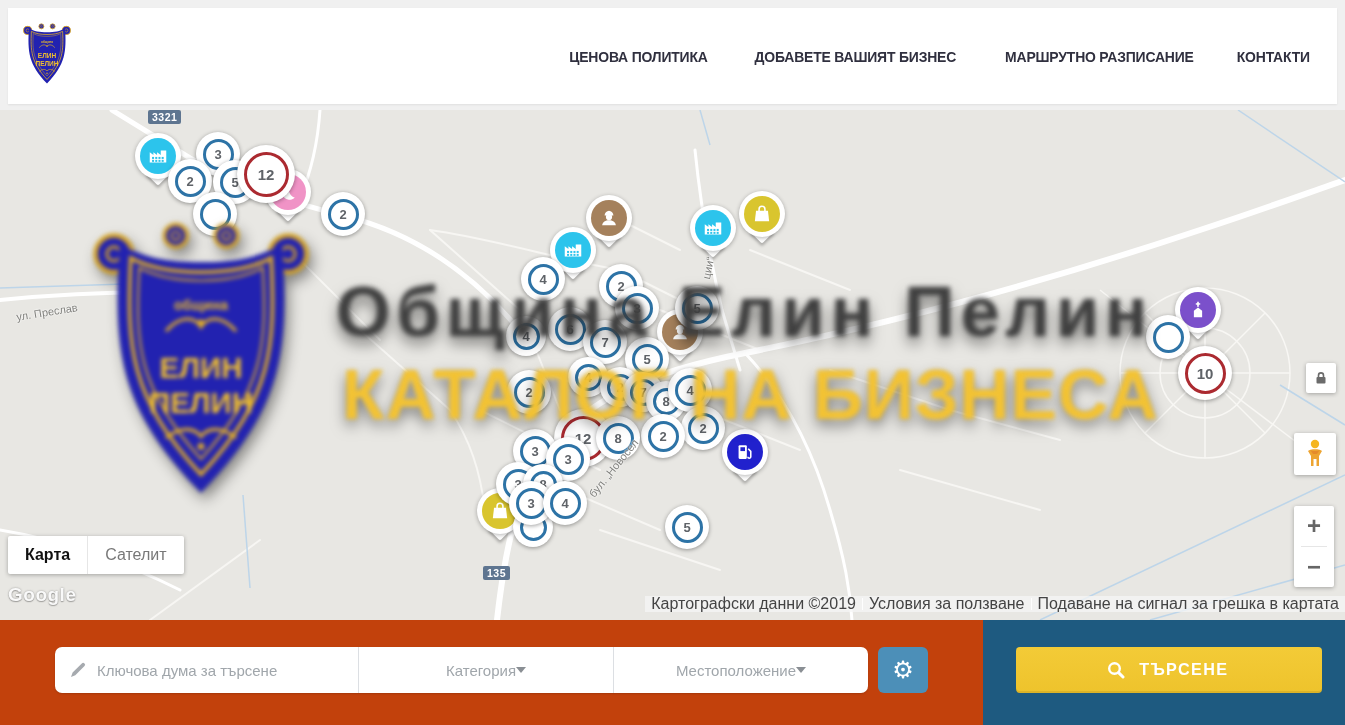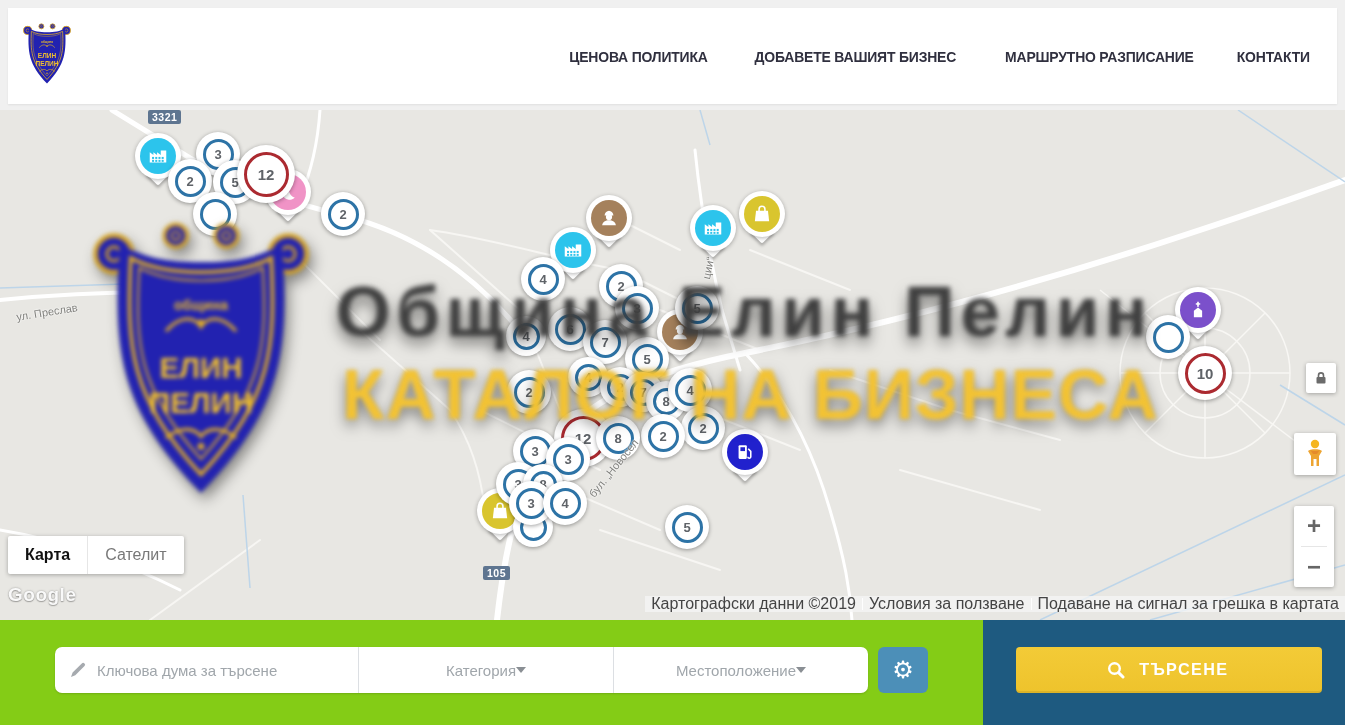--- a/index.html
+++ b/index.html
@@ -52,21 +52,21 @@
   .attribution .sep { width:1px; height:12px; background:rgba(255,255,255,.9); padding:0; }
   .attr-link { cursor:pointer; }
   .ctl-btn { position:absolute; background:#fff; border-radius:2px; box-shadow:0 1px 4px rgba(0,0,0,.3); display:flex; align-items:center; justify-content:center; cursor:pointer; }
   .ctl-lock { left:1306px; top:253px; width:30px; height:30px; }
   .ctl-pegman { left:1294px; top:323px; width:42px; height:42px; }
   .zoomctl { position:absolute; left:1294px; top:396px; width:40px; background:#fff; border-radius:2px; box-shadow:0 1px 4px rgba(0,0,0,.3); }
   .zoom-btn { width:40px; height:40px; display:flex; align-items:center; justify-content:center; font-size:24px; font-weight:bold; color:#666; cursor:pointer; }
   .zoom-div { height:1px; margin:0 7px; background:#e6e6e6; }
 
   
-  .searchbar { position:absolute; left:0; top:620px; width:1345px; height:105px; background:#84cc16; }
+  .searchbar { position:absolute; left:0; top:620px; width:1345px; height:105px; background:#c2410c; }
   .search-panel-right { position:absolute; right:0; top:0; width:362px; height:105px; background:#1e5a80; }
   .input-group { position:absolute; left:55px; top:27px; width:813px; height:46px; background:#fff; border-radius:7px; display:flex; align-items:stretch; box-shadow:0 1px 2px rgba(0,0,0,.15); }
   .ig-section { display:flex; align-items:center; position:relative; }
   .ig-keyword { width:303px; padding-left:14px; }
   .ig-keyword input { border:0; outline:0; flex:1; font-size:15px; color:#555; font-family:"Liberation Sans",sans-serif; margin-left:10px; min-width:0; background:transparent; }
   .ig-keyword input::placeholder { color:#a0a6ab; opacity:1; }
   .ig-select { border-left:1px solid #dcdfe3; padding:0 18px; cursor:pointer; flex:1; justify-content:center; }
   .ig-select .sel-text { font-size:15px; color:#a0a6ab; }
   .caret { width:0; height:0; border-left:5px solid transparent; border-right:5px solid transparent; border-top:6px solid #8a8f94; }
   .gear-btn { position:absolute; left:878px; top:27px; width:50px; height:46px; background:#4c8fb8; border-radius:6px; display:flex; align-items:center; justify-content:center; cursor:pointer; }
@@ -359,21 +359,21 @@
         <div class="cluster" style="left: 665px; top: 395px; width: 44px; height: 44px;">
           <div class="cluster-ring" style="width: 31px; height: 31px; border: 3px solid rgb(45, 115, 166); font-size: 13px;">5</div>
         </div>
         <div class="cluster" style="left: 1178px; top: 236px; width: 54px; height: 54px;">
           <div class="cluster-ring" style="width: 41px; height: 41px; border: 3.5px solid rgb(171, 42, 48); font-size: 15px;">10</div>
         </div>
         <div class="cluster" style="left: 1146px; top: 205px; width: 44px; height: 44px;">
           <div class="cluster-ring" style="width: 31px; height: 31px; border: 3px solid rgb(45, 115, 166); font-size: 13px;"></div>
         </div>
         <span class="road-shield" style="left: 148px; top: 0px;">3321</span>
-        <span class="road-shield" style="left: 483px; top: 456px;">105</span>
+        <span class="road-shield" style="left: 483px; top: 456px;">135</span>
         <span class="street-label" style="left: 16px; top: 196px; transform: rotate(-9deg);">ул. Преслав</span>
         <span class="street-label" style="left: 578px; top: 352px; transform: rotate(-51deg);">бул. „Новосел</span>
         <span class="street-label" style="left: 697px; top: 152px; transform: rotate(-78deg);">ции“</span>
       </div>
 
     <div class="watermark">
       <div class="wm-crest" id="wm-crest">
   <svg viewBox="0 0 160 205" width="100%" height="100%">
     <circle cx="18" cy="27" r="13" fill="#2222b0" stroke="#d9a51f" stroke-width="3"></circle>
     <circle cx="18" cy="27" r="5" fill="#2222b0" stroke="#d9a51f" stroke-width="2"></circle>

